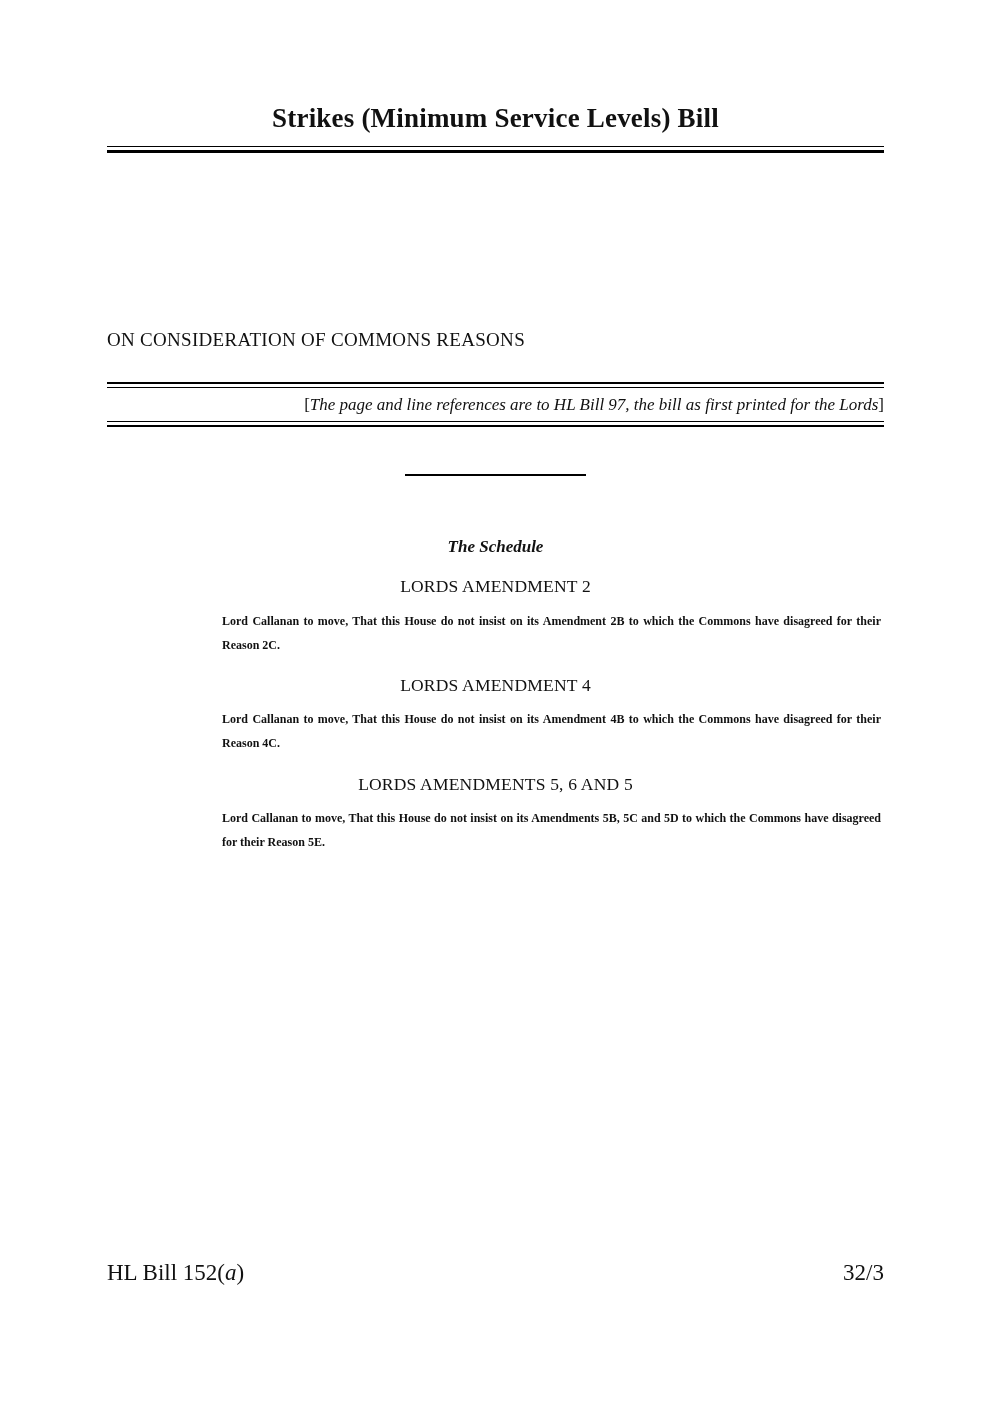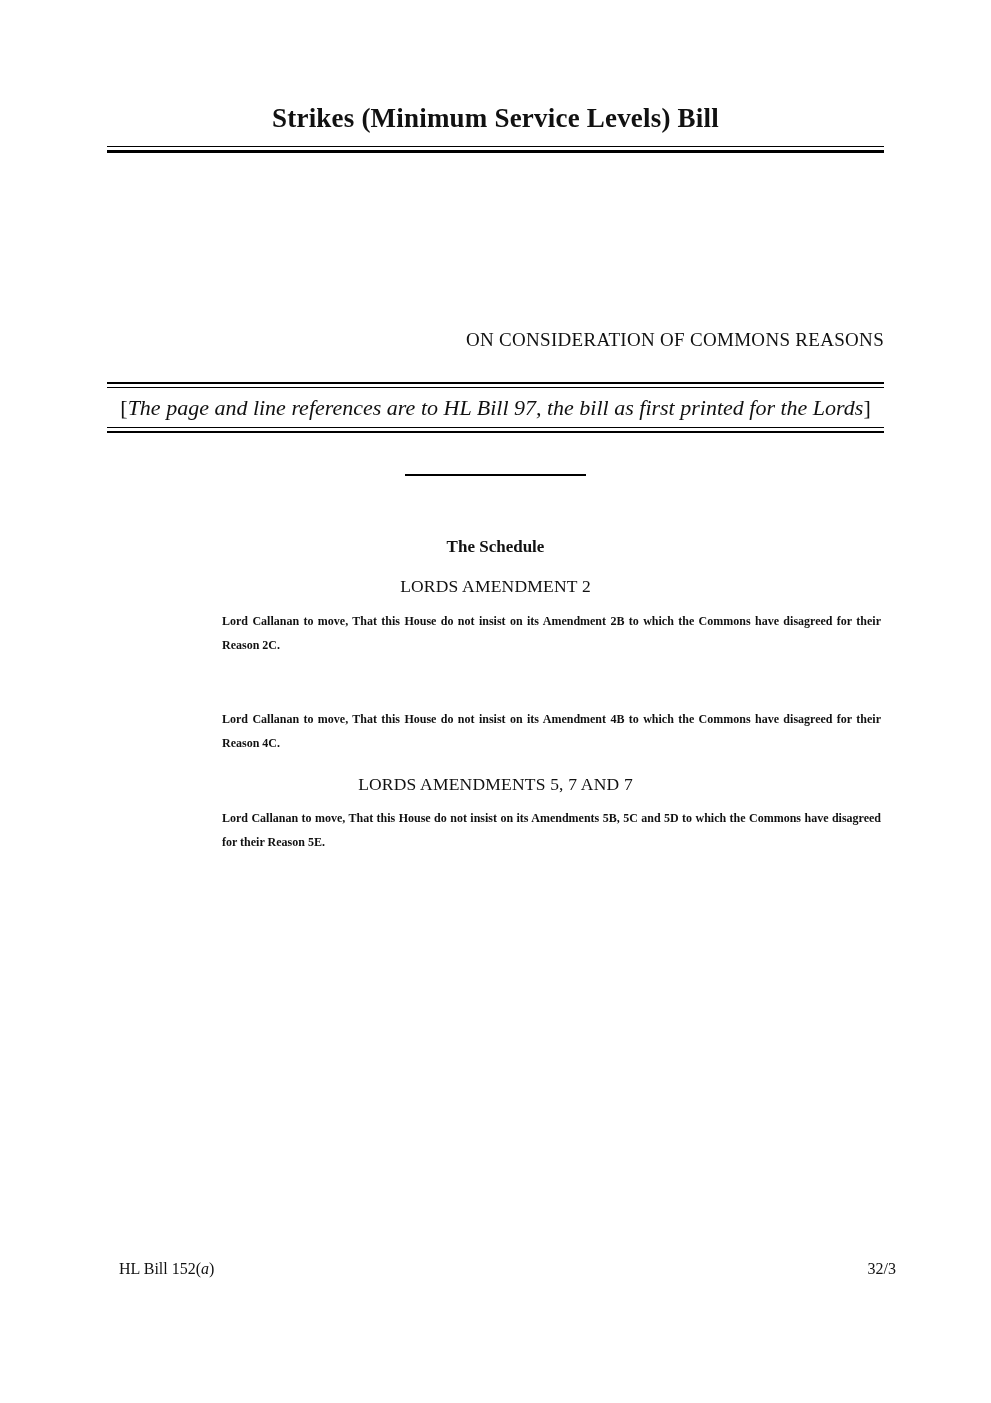--- a/index.html
+++ b/index.html
@@ -39,21 +39,21 @@
     border-top: 3px solid #000;
   }
   .subtitle-line1 {
     top: 297px;
     text-align: center;
     font-size: 19px;
     letter-spacing: 0.3px;
   }
   .subtitle-line2 {
     top: 329px;
-    text-align: right;
+    text-align: left;
     font-size: 19px;
     letter-spacing: 0.3px;
   }
   .note-frame {
     top: 382px;
   }
   .rule-outer {
     border-top: 2.5px solid #000;
     margin-bottom: 3px;
   }
@@ -61,39 +61,40 @@
     border-top: 1px solid #000;
   }
   .rule-inner-b {
     border-top: 1px solid #000;
     margin-bottom: 3px;
   }
   .rule-outer-b {
     border-top: 2.5px solid #000;
   }
   .note-text {
-    text-align: center;
-    font-size: 22px;
+    text-align: right;
+    font-size: 17px;
     padding: 7px 0 6px 0;
   }
   .note-text .it {
     font-style: italic;
   }
   .short-rule {
     position: absolute;
     top: 474px;
     left: 405px;
     width: 181px;
     border-top: 2px solid #000;
   }
   .schedule-heading {
     top: 537px;
     text-align: center;
     font-size: 17px;
     font-weight: bold;
+    font-style: italic;
   }
   .amendment-heading {
     text-align: center;
     font-size: 17.5px;
     letter-spacing: 0.2px;
   }
   .amendment-motion {
     left: 222px;
     width: 659px;
     text-align: justify;
@@ -104,22 +105,21 @@
   .h-a2 { top: 576px; }
   .p-a2 { top: 610px; }
   .h-a4 { top: 675px; }
   .p-a4 { top: 708px; }
   .h-a567 { top: 774px; }
   .p-a567 { top: 807px; }
   .footer {
     top: 1260px;
     display: flex;
     justify-content: space-between;
-    font-size: 16px;
-    margin-left: 12px;
+    font-size: 23px;
   }
   .footer .it {
     font-style: italic;
   }
 </style>
 </head>
 <body>
 
 <div class="page">
 
@@ -141,23 +141,24 @@
     <div class="rule-outer-b"></div>
   </div>
 
   <div class="short-rule"></div>
 
   <div class="block schedule-heading">The Schedule</div>
 
   <div class="block amendment-heading h-a2">LORDS AMENDMENT 2</div>
   <div class="block amendment-motion p-a2">Lord Callanan to move, That this House do not insist on its Amendment 2B to which the Commons have disagreed for their Reason 2C.</div>
 
+  <div class="block amendment-heading h-a4">LORDS AMENDMENT 4</div>
   <div class="block amendment-motion p-a4">Lord Callanan to move, That this House do not insist on its Amendment 4B to which the Commons have disagreed for their Reason 4C.</div>
 
-  <div class="block amendment-heading h-a567">LORDS AMENDMENTS 5, 7 AND 7</div>
+  <div class="block amendment-heading h-a567">LORDS AMENDMENTS 5, 6 AND 5</div>
   <div class="block amendment-motion p-a567">Lord Callanan to move, That this House do not insist on its Amendments 5B, 5C and 5D to which the Commons have disagreed for their Reason 5E.</div>
 
   <div class="block footer">
     <div><span>HL Bill 152(</span><span class="it">a</span><span>)</span></div>
     <div>32/3</div>
   </div>
 
 </div>
 
 </body></html>

